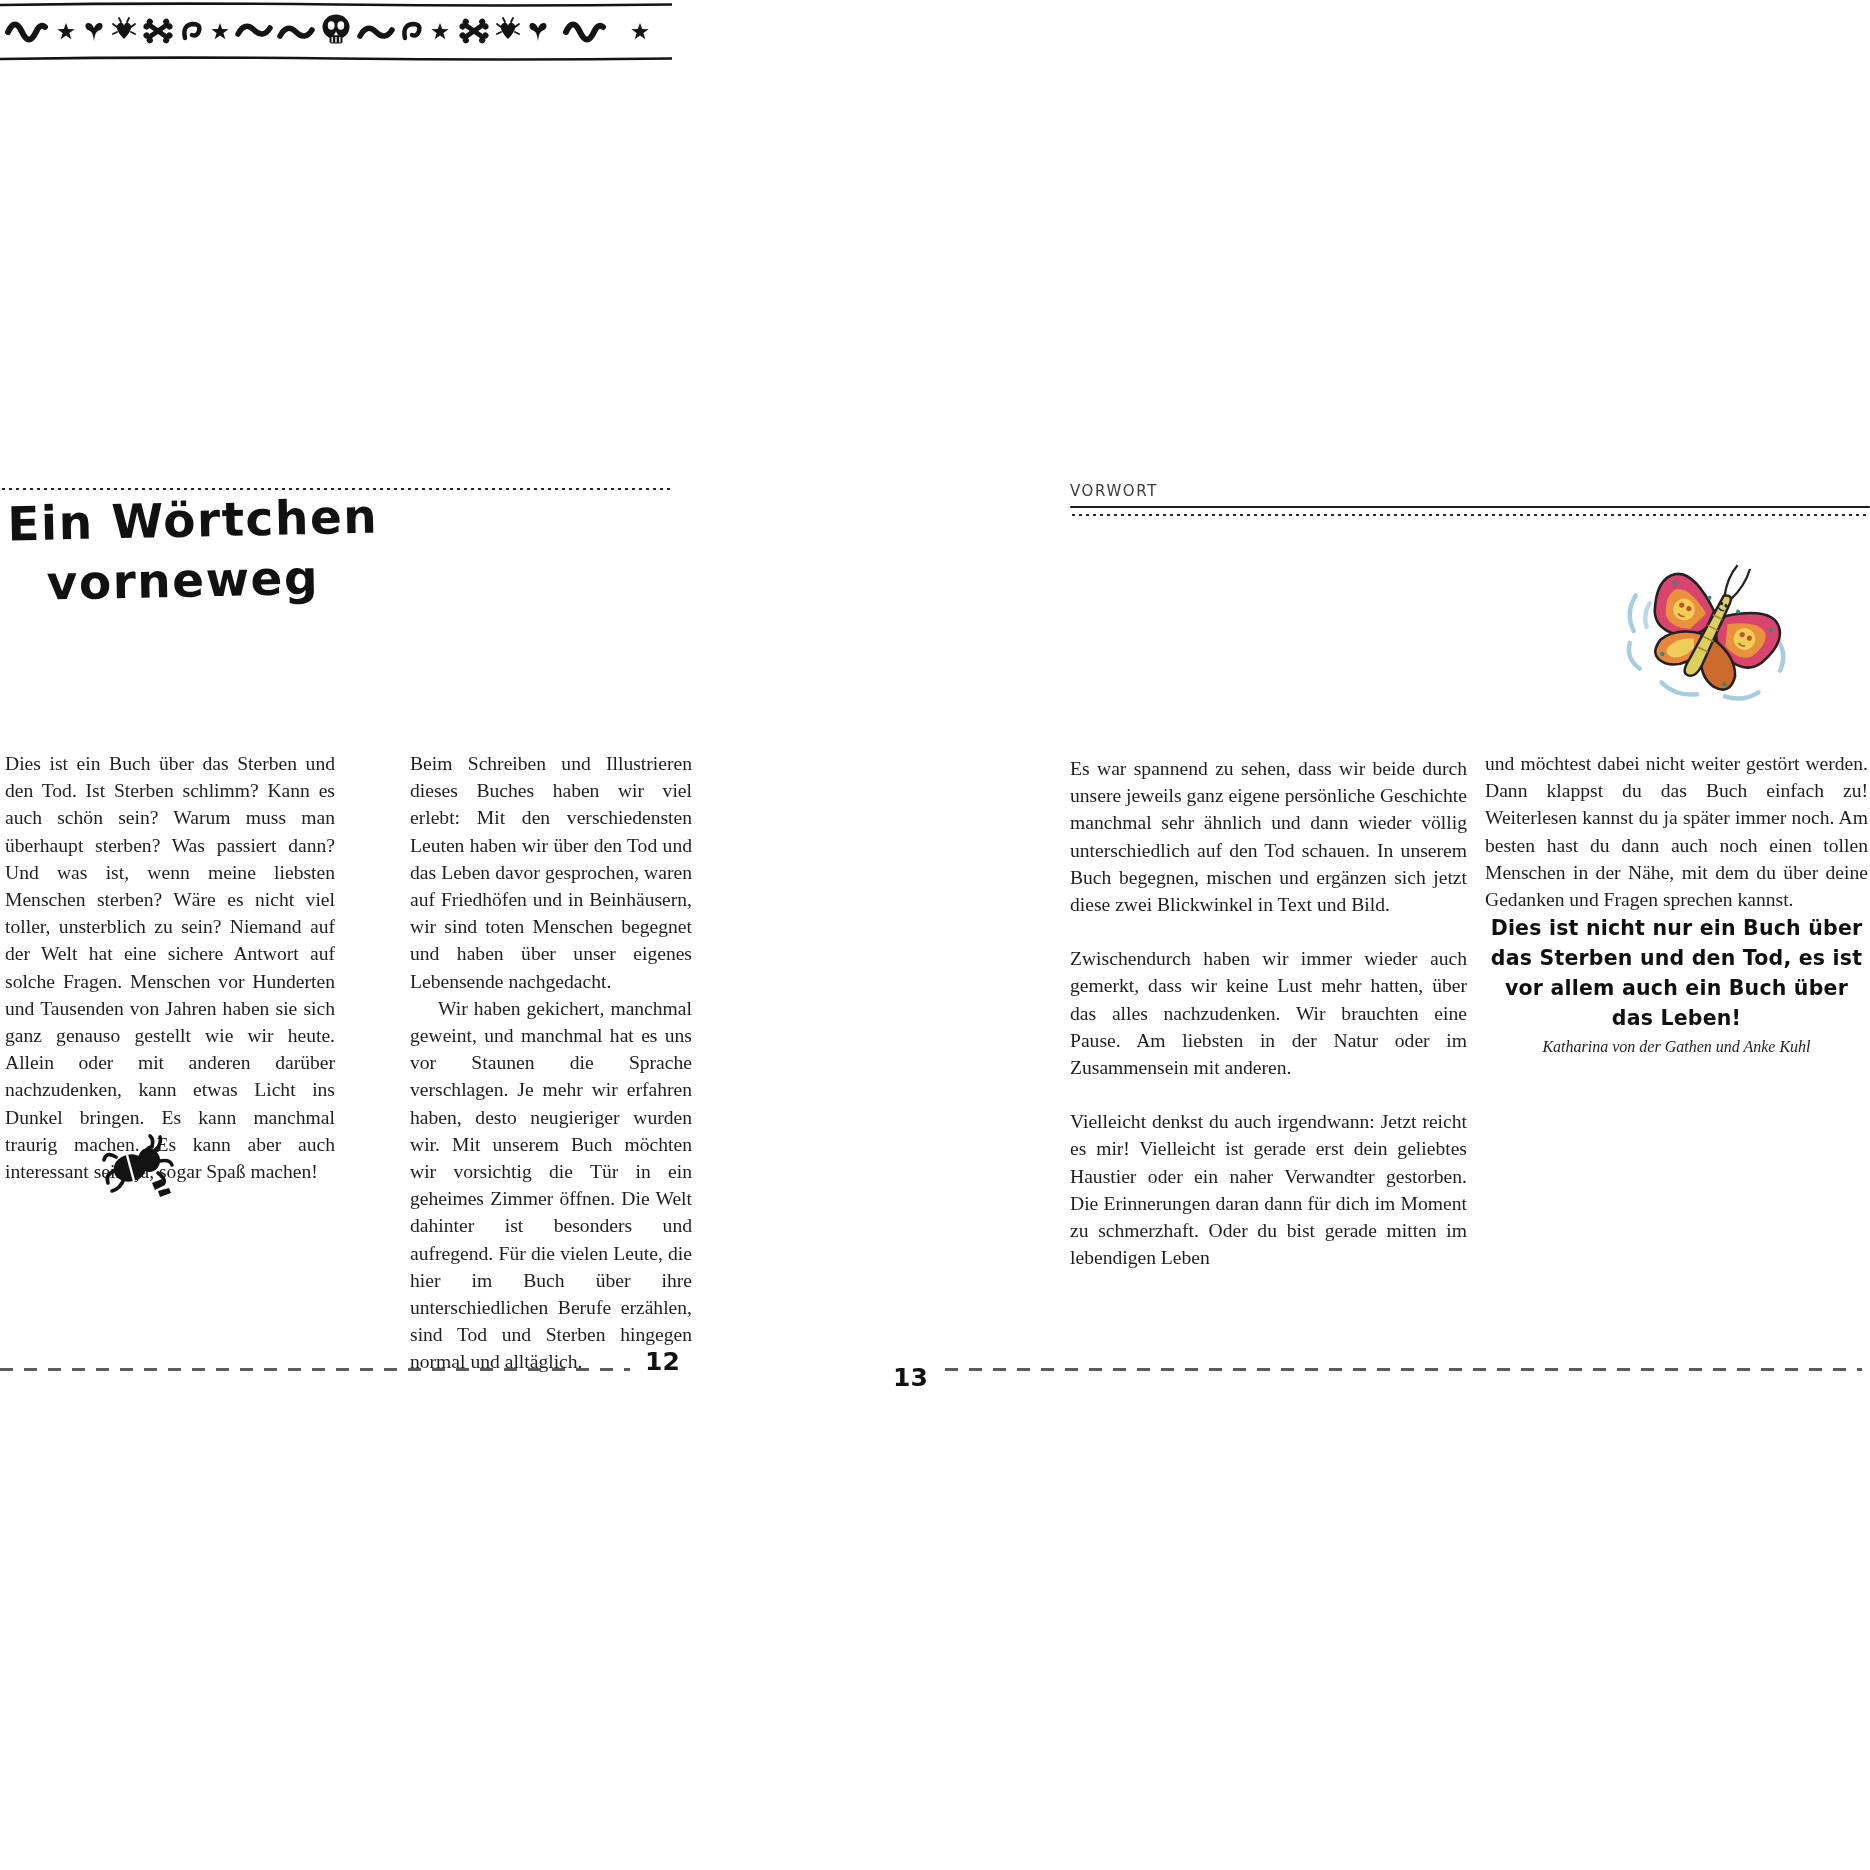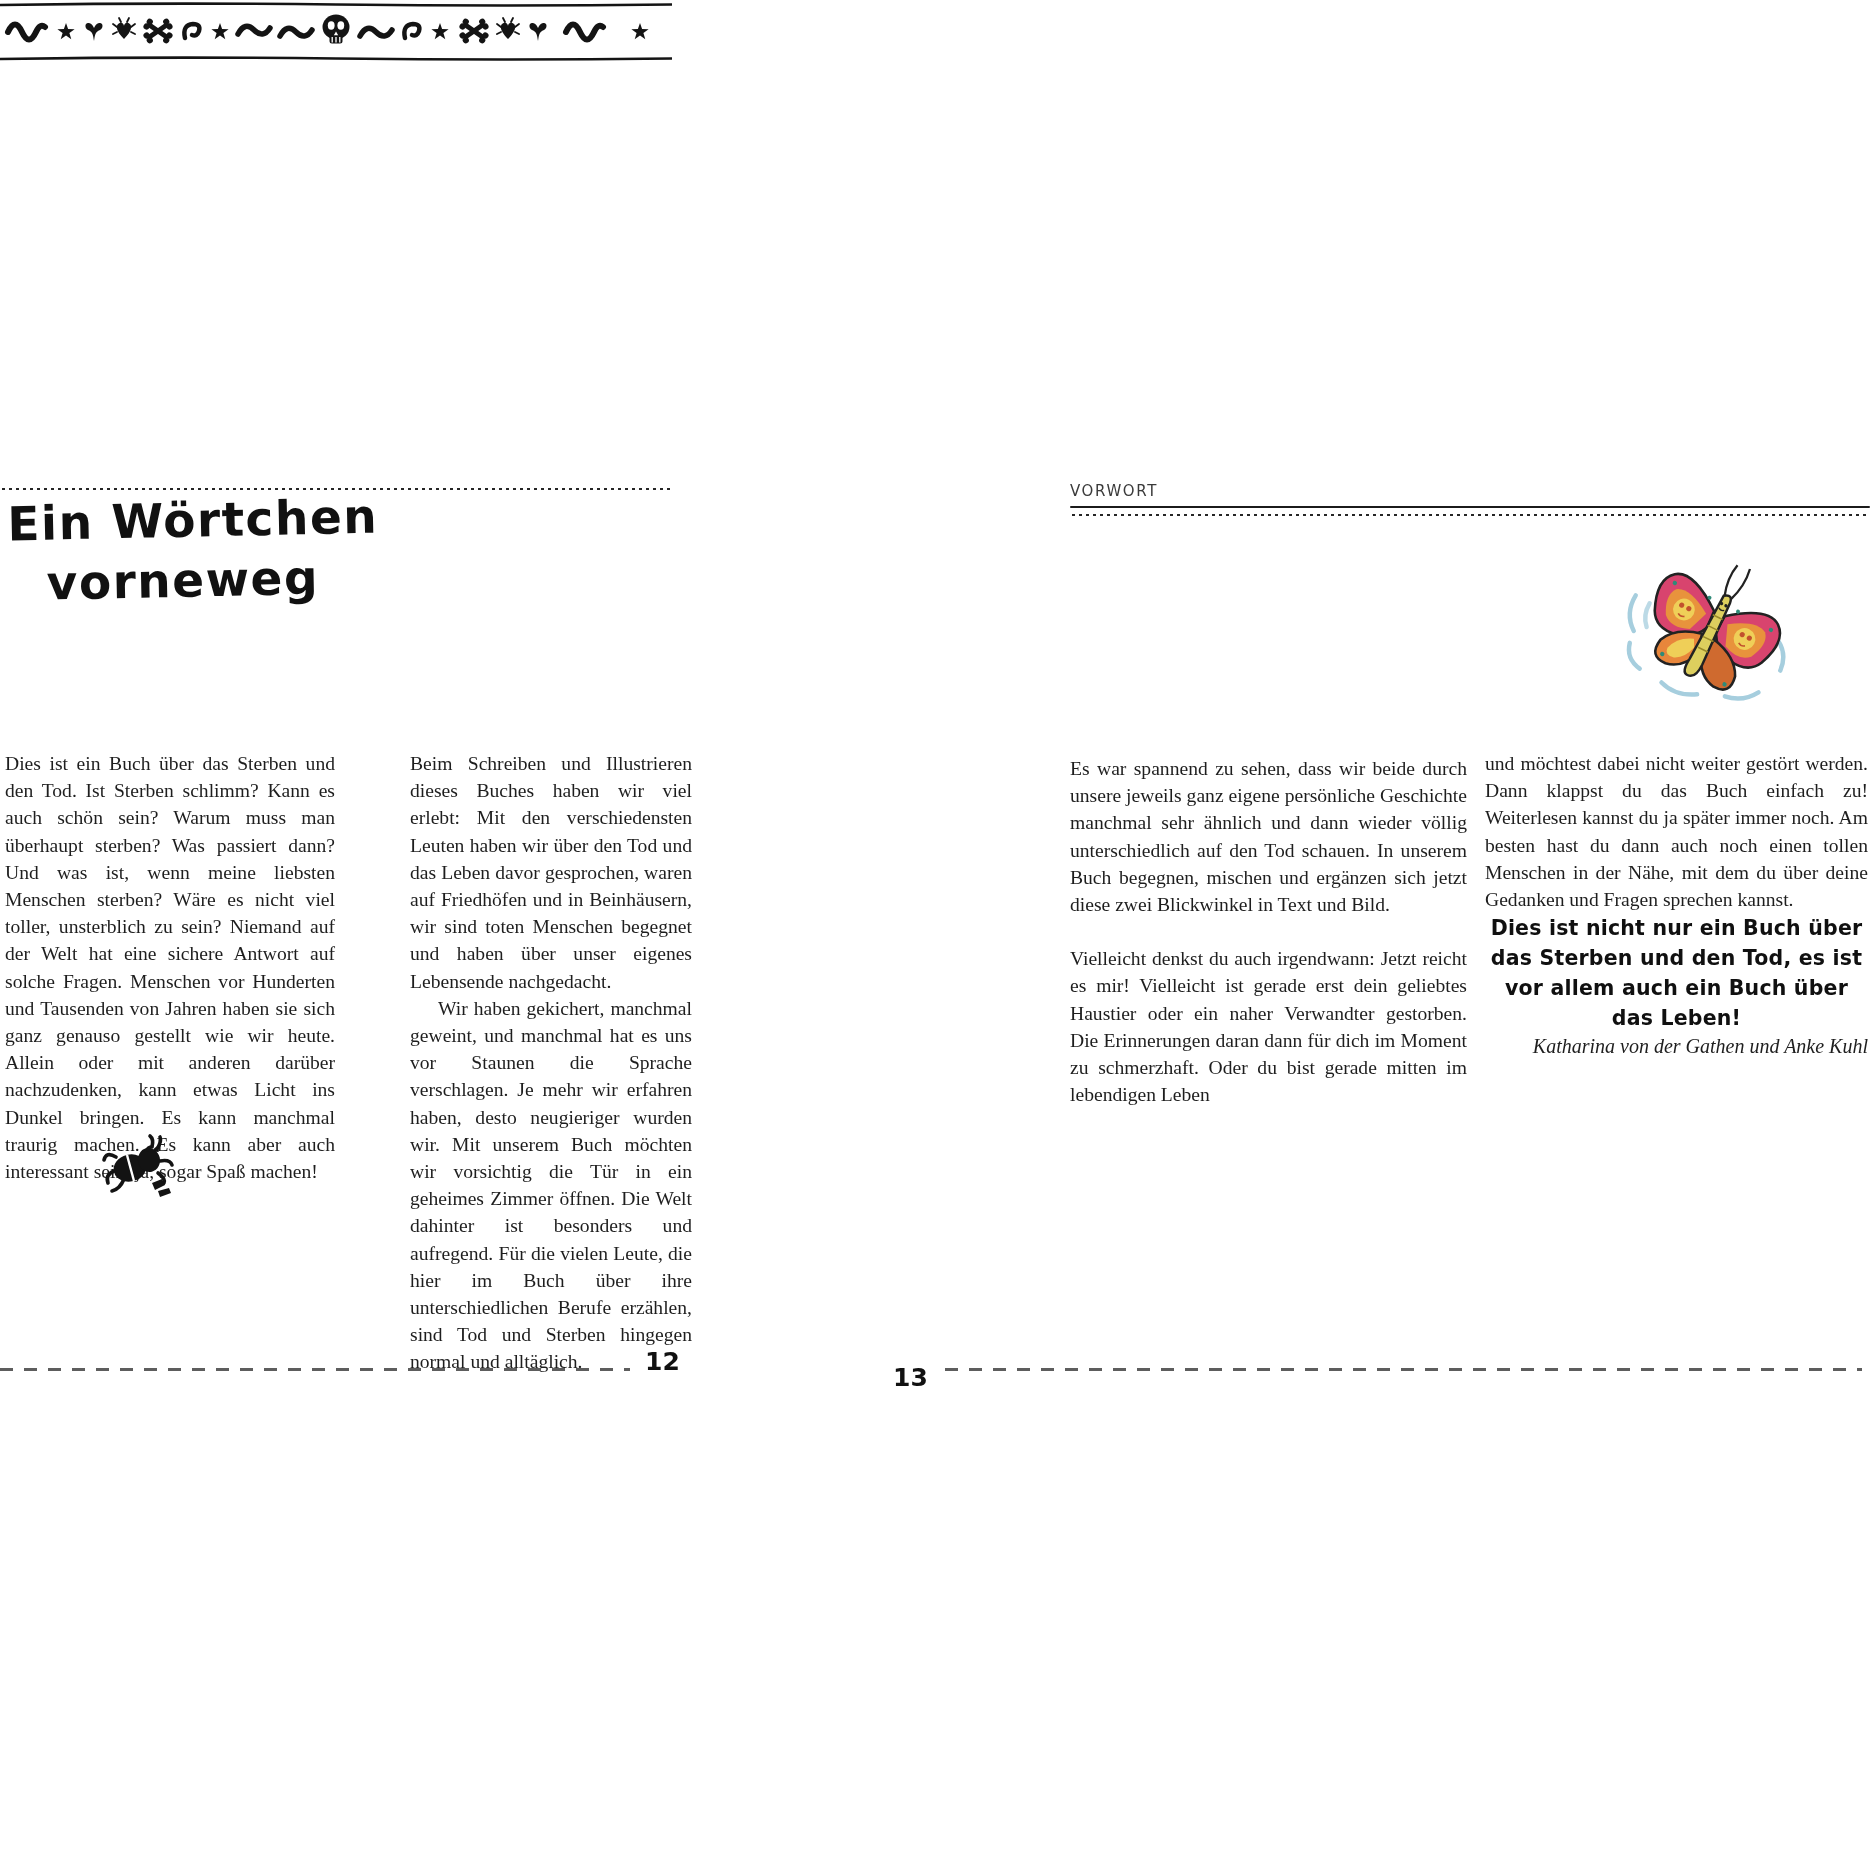--- a/index.html
+++ b/index.html
@@ -30,21 +30,21 @@
 
   .beetle{left:100px;top:1133px;}
   .butterfly{left:1610px;top:543px;}
 
   .vorwort{left:1070px;top:482px;font-family:"DejaVu Sans",sans-serif;font-size:15px;
            letter-spacing:1.6px;color:#3a3a3a;}
   .header-rule{left:1070px;top:506px;width:800px;height:2.4px;background:#1b1b1b;border-radius:2px;}
 
   .boldnote{margin-top:31px;font-family:"DejaVu Sans",sans-serif;font-weight:800;
             font-size:20.5px;line-height:30px;letter-spacing:0.2px;color:#101010;text-align:center;}
-  .authors{margin-top:27px;font-style:italic;font-size:20px;text-align:right;}
+  .authors{margin-top:27px;font-style:italic;font-size:16px;text-align:center;}
 
   .pageno{font-family:"DejaVu Sans",sans-serif;font-weight:700;font-size:25px;color:#111;}
   .pn-12{left:645px;top:1347px;text-align:right;}
   .pn-13{left:893px;top:1347px;margin-top:16px;}
   .dashline{height:3.4px;background:repeating-linear-gradient(90deg,#5d5d5d 0 13px,transparent 13px 24px);}
   .dash-left{left:0;top:1368px;width:630px;}
   .dash-right{left:945px;top:1368px;width:917px;}
 </style>
 </head>
 <body>
@@ -206,20 +206,21 @@
         <path d="M94.5 72 h11 M94.5 84 h12 M95 96 h12 M95.5 108 h11" stroke="#9a8a2a" stroke-width="1.5"></path>
         <circle cx="97.5" cy="58" r="1.7" fill="#222"></circle>
           <circle cx="102.5" cy="58" r="1.7" fill="#222"></circle>
         <path d="M97 63 q3 2.5 6 0" stroke="#222" stroke-width="1.4" fill="none"></path>
       </g>
     </svg>
   </div>
 
   <div class="abs bodycol gap col-r1">
     <p>Es war spannend zu sehen, dass wir beide durch unsere jeweils ganz eigene persönliche Geschichte manchmal sehr ähnlich und dann wieder völlig unterschiedlich auf den Tod schauen. In unserem Buch begegnen, mischen und ergänzen sich jetzt diese zwei Blickwinkel in Text und Bild.</p>
+    <p>Zwischendurch haben wir immer wieder auch gemerkt, dass wir keine Lust mehr hatten, über das alles nachzudenken. Wir brauchten eine Pause. Am liebsten in der Natur oder im Zusammensein mit anderen.</p>
     <p>Vielleicht denkst du auch irgendwann: Jetzt reicht es mir! Vielleicht ist gerade erst dein geliebtes Haustier oder ein naher Verwandter gestorben. Die Erinnerungen daran dann für dich im Moment zu schmerzhaft. Oder du bist gerade mitten im lebendigen Leben</p>
   </div>
 
   <div class="abs bodycol col-r2">
     <p>und möchtest dabei nicht weiter gestört werden. Dann klappst du das Buch einfach zu! Weiterlesen kannst du ja später immer noch. Am besten hast du dann auch noch einen tollen Menschen in der Nähe, mit dem du über deine Gedanken und Fragen sprechen kannst.</p>
     <p class="boldnote">Dies ist nicht nur ein Buch über das Sterben und den Tod, es ist vor allem auch ein Buch über das Leben!</p>
     <p class="authors">Katharina von der Gathen und Anke Kuhl</p>
   </div>
 
   <div class="abs pageno pn-13">13</div>

